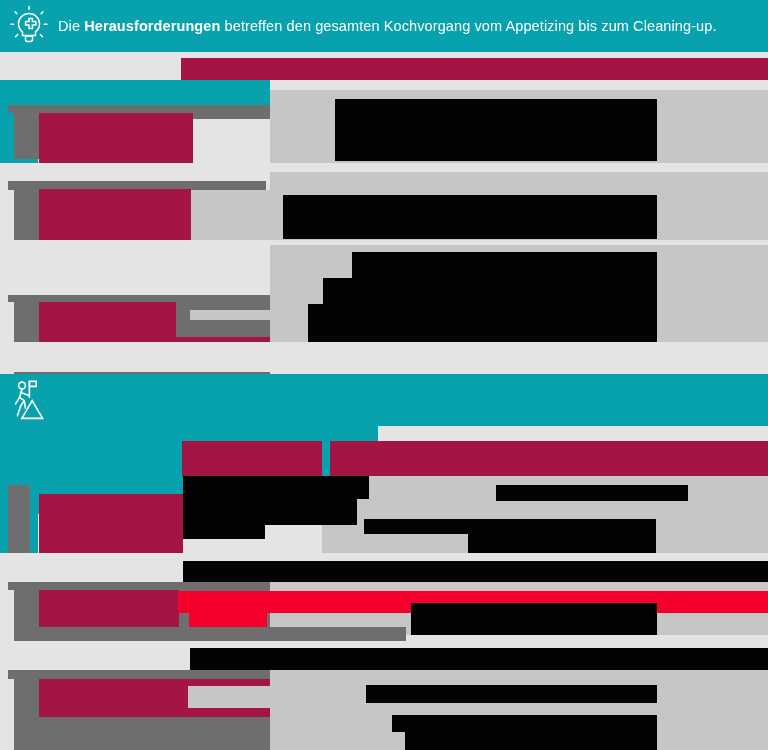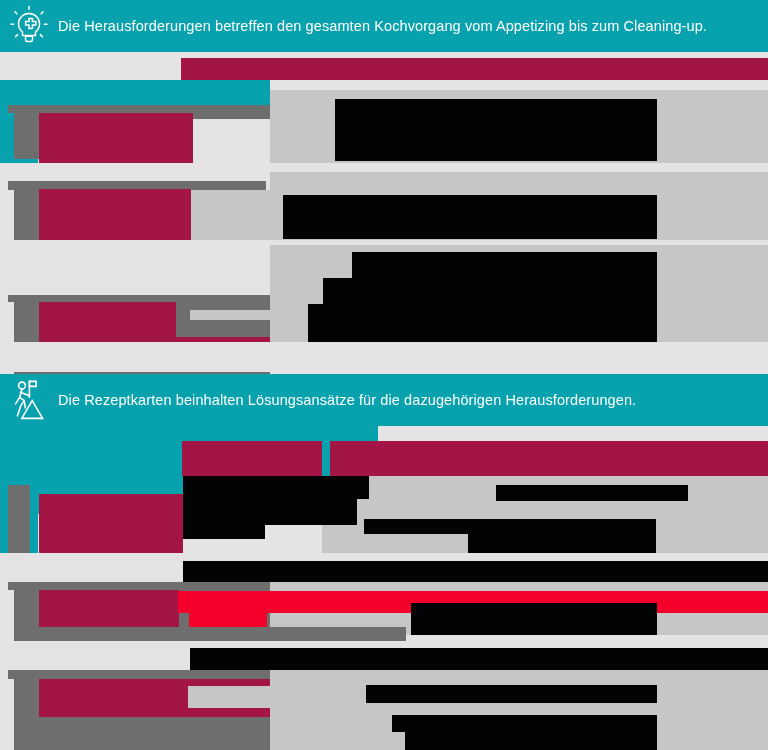--- a/index.html
+++ b/index.html
@@ -20,21 +20,21 @@
     display:flex;align-items:center;
     box-sizing:border-box;
   }
   .band-icon{
     width:46px;height:46px;margin-left:6px;margin-right:6px;
     flex:0 0 auto;display:flex;align-items:center;justify-content:center;
   }
   .band-text{
     color:#ffffff;font-size:14.5px;letter-spacing:.1px;white-space:nowrap;
   }
-  .band-text b{font-weight:normal;}
+  .band-text b{font-weight:bold;}
 
   
   .blk{position:absolute;box-sizing:border-box;}
   .teal   {background:#07a2ae;}
   .crim   {background:#a31545;}
   .red    {background:#f5002b;}
   .dgray  {background:#6e6e6e;}
   .lgray  {background:#c6c6c6;}
   .black  {background:#030306;}
   .bg     {background:#e4e4e4;}
@@ -99,23 +99,20 @@
       <svg width="42" height="44" viewBox="0 0 42 44" fill="none" stroke="#ffffff" stroke-width="1.6">
         <circle cx="14" cy="7.5" r="3.4"></circle>
         <path d="M14 11.6l-2.4 7.8 4.6 3.2 1.2 7.4" stroke-linecap="round" stroke-linejoin="round"></path>
         <path d="M11.6 19.4l-4 6.4M16.2 22.6l-3.4 5.2-3.4 10" stroke-linecap="round" stroke-linejoin="round"></path>
         <path d="M12.4 14.2l9 3.6" stroke-linecap="round"></path>
         <path d="M21.4 3.4v15.8" stroke-linecap="round"></path>
         <path d="M21.4 3.4h6.8v5h-6.8z"></path>
         <path d="M24.2 22.6L34.6 40.4H13.8L24.2 22.6z"></path>
       </svg>
     </div>
-    <div class="band-text">
-      <span>Die </span><b>Rezeptkarten</b><span> beinhalten Lösungsansätze für die dazugehörigen Herausforderungen.</span>
-    </div>
   </div>
 
   <div class="blk teal" style="left:0px;top:426px;width:378px;height:88px;"></div>
   <div class="blk teal" style="left:0px;top:426px;width:38px;height:127px;"></div>
   <div class="blk crim" style="left:182px;top:441px;width:140px;height:35px;"></div>
   <div class="blk crim" style="left:330px;top:441px;width:438px;height:35px;"></div>
   <div class="blk lgray" style="left:322px;top:476px;width:446px;height:77px;"></div>
   <div class="blk dgray" style="left:8px;top:485px;width:22px;height:68px;"></div>
   <div class="blk crim" style="left:39px;top:494px;width:144px;height:59px;"></div>
   <div class="blk black" style="left:183px;top:476px;width:186px;height:23px;"></div>

